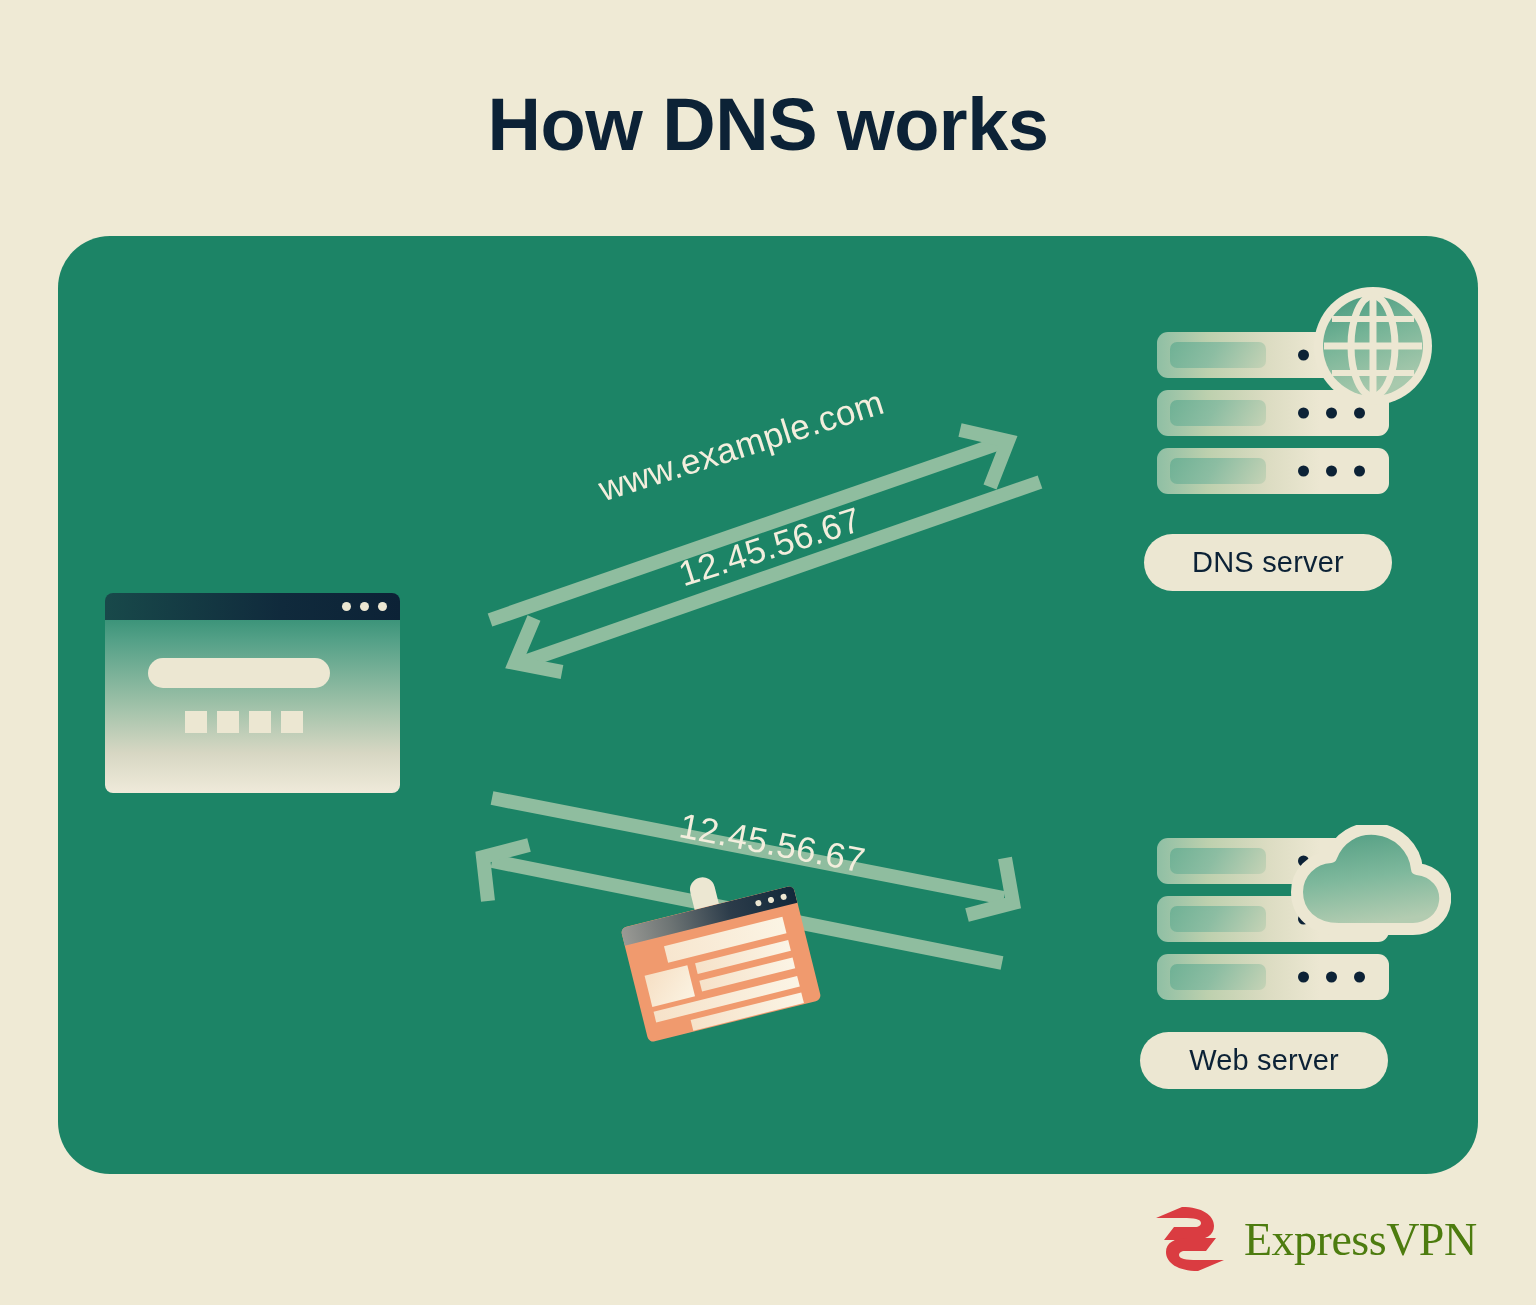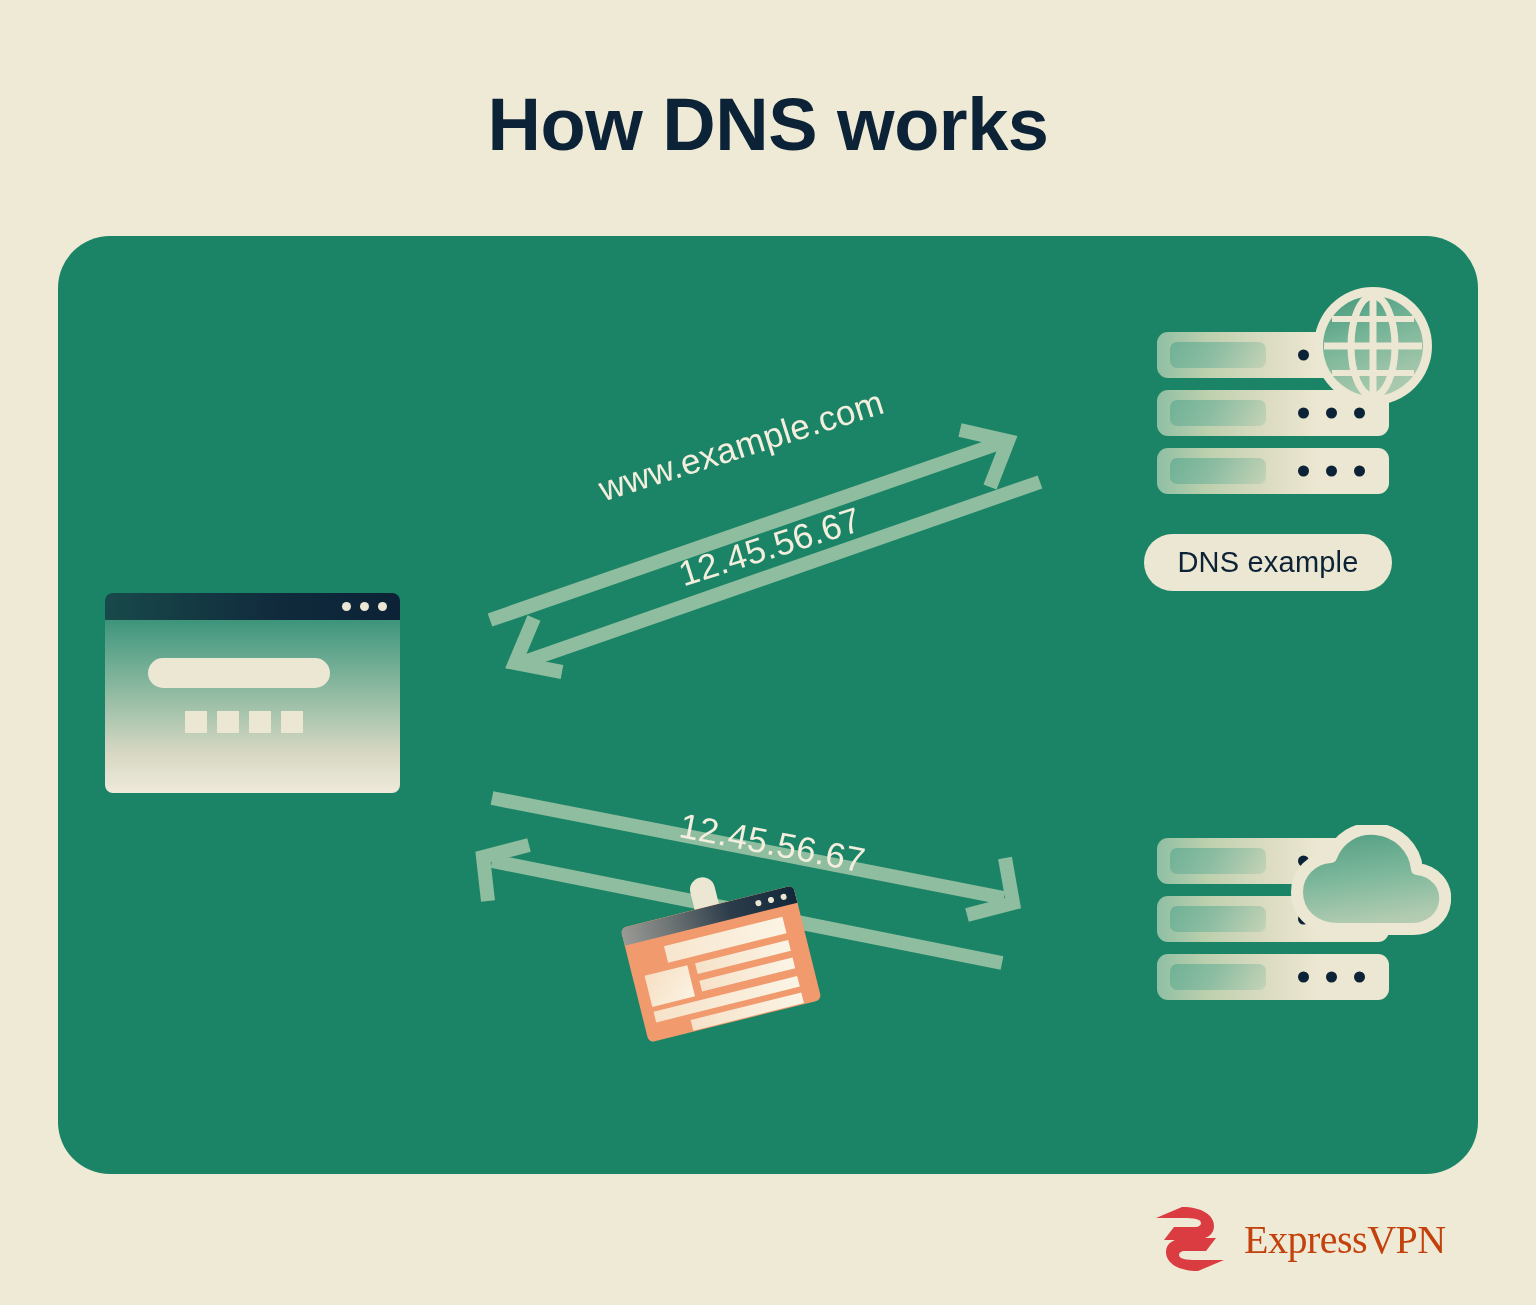--- a/index.html
+++ b/index.html
@@ -251,22 +251,22 @@
     position: absolute;
     left: 1152px;
     top: 1206px;
     display: flex;
     align-items: center;
     gap: 16px;
   }
   .logo-mark { width: 76px; height: 66px; }
   .logo-text {
     font-family: "Liberation Serif", serif;
-    font-size: 40px;
-    color: #c2410c;
+    font-size: 46px;
+    color: #4d7c0f;
     font-weight: 400;
     letter-spacing: -0.5px;
   }
 </style>
 </head>
 <body>
 
 <div class="page">
 
   <div class="title">How DNS works</div>
@@ -329,21 +329,21 @@
       <g stroke="#ece7d2" stroke-width="7" fill="none">
         <line x1="12" y1="61" x2="110" y2="61"></line>
         <path d="M20 34 H102" stroke-width="6"></path>
         <path d="M20 88 H102" stroke-width="6"></path>
         <line x1="61" y1="11" x2="61" y2="111"></line>
         <ellipse cx="61" cy="61" rx="22" ry="50"></ellipse>
       </g>
     </svg>
   </div>
 
-  <div class="pill dns-label">DNS example</div>
+  <div class="pill dns-label">DNS server</div>
 
   <div class="rack" id="web-rack">
     <div class="slot">
       <div class="inner"></div>
       <div class="dots">
           <i></i>
           <i class="hidden"></i>
           <i class="hidden"></i>
         </div>
     </div>
@@ -371,20 +371,21 @@
         <linearGradient id="cloudGrad" x1="0" y1="0" x2="0.2" y2="1">
           <stop offset="0%" stop-color="#4d9b80"></stop>
           <stop offset="55%" stop-color="#7eb89c"></stop>
           <stop offset="100%" stop-color="#b3ccb1"></stop>
         </linearGradient>
       </defs>
       <path d="M48 104 C22 104 6 88 6 67 C6 48 21 33 40 32 C47 13 65 2 85 4 C107 6 124 23 126 44 C144 46 156 60 154 77 C152 93 138 104 122 104 Z" fill="url(#cloudGrad)" stroke="#ece7d2" stroke-width="12" stroke-linejoin="round"></path>
     </svg>
   </div>
 
+  <div class="pill web-label">Web server</div>
 
   <svg class="arrows" viewBox="0 0 1536 1305">
     <g fill="none" stroke="#8fbd9f" stroke-width="14" stroke-linecap="butt">
 
       <line x1="490" y1="620" x2="1000" y2="443"></line>
       <polyline points="960,430 1008,441 990,487"></polyline>
 
       <line x1="1040" y1="482" x2="524" y2="662"></line>
       <polyline points="562,672 515,663 534,618"></polyline>
 

